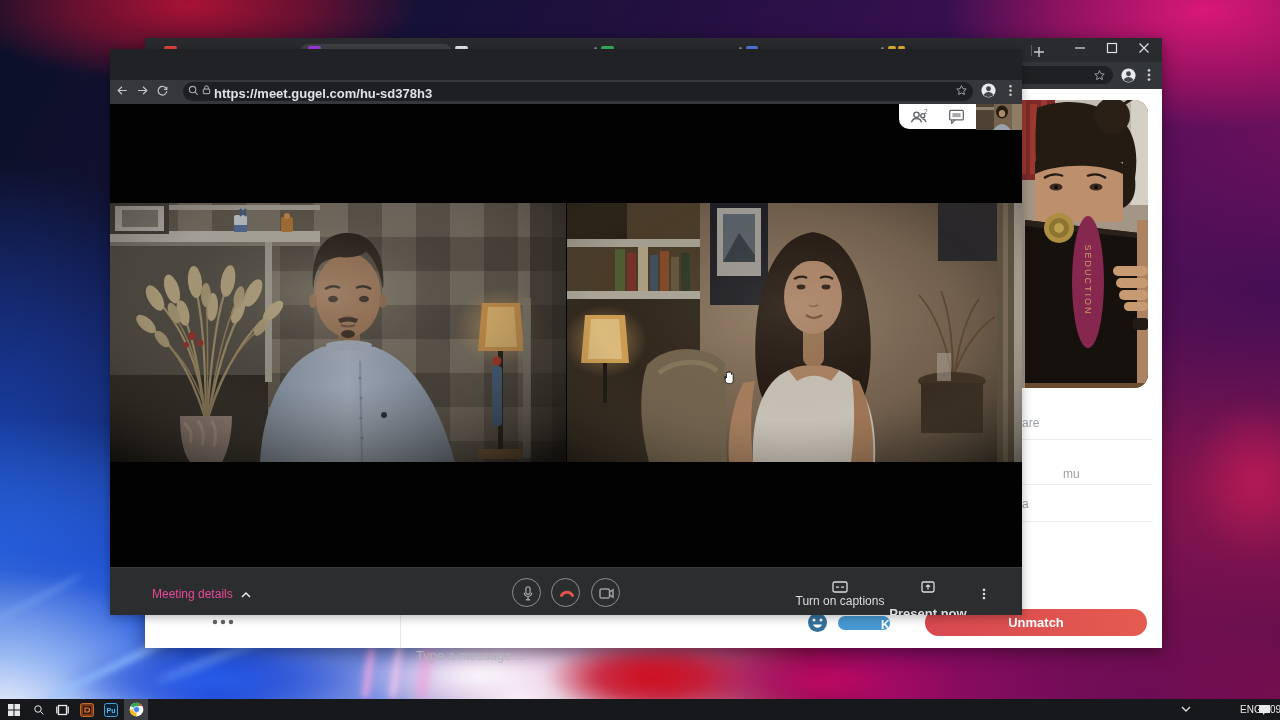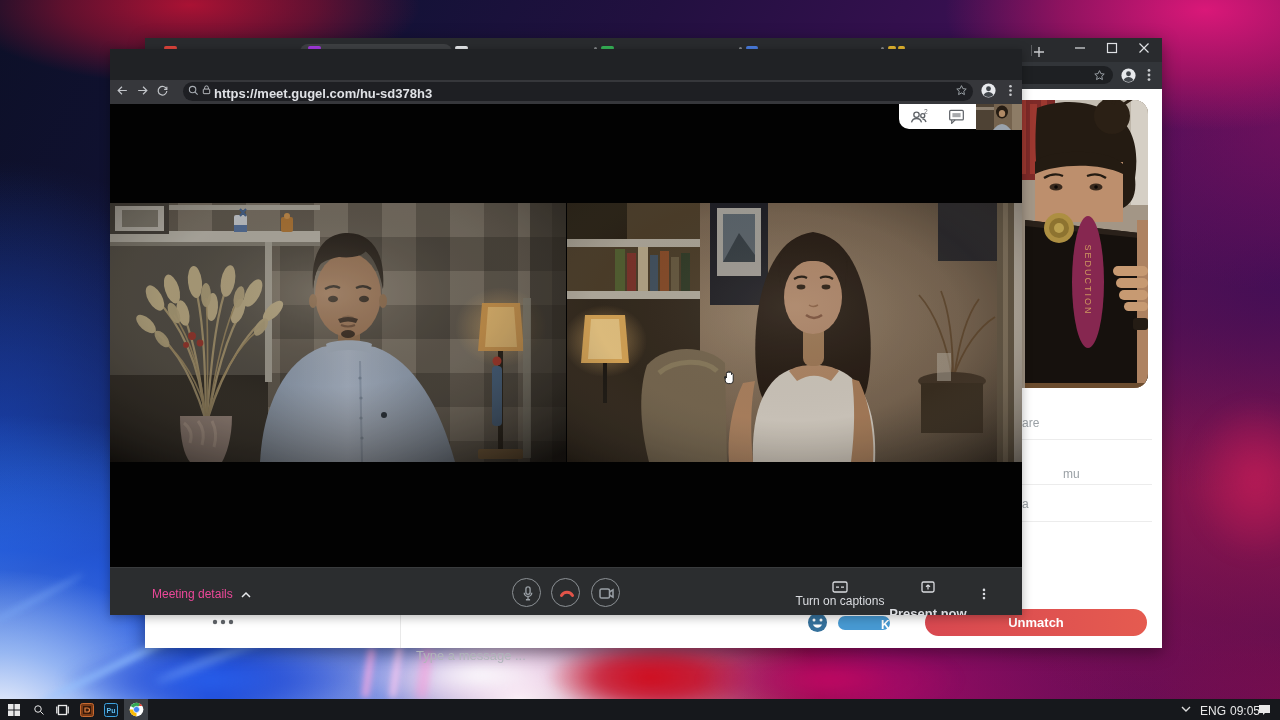--- a/index.html
+++ b/index.html
@@ -43,21 +43,21 @@
   #ftabs { position:absolute; left:0; top:0; width:912px; height:31px; background:#202226; }
   #ftab { position:absolute; left:12px; top:6px; width:157px; height:25px; background:#38393d; border-radius:8px 8px 0 0; }
   #ftoolbar { position:absolute; left:0; top:31px; width:912px; height:24px; background:#36373b; }
   #furl { position:absolute; left:73px; top:33px; width:790px; height:19px; background:#1e1f23; border-radius:10px; }
   #fcontent { position:absolute; left:0; top:55px; width:912px; height:511px; background:#020202; overflow:hidden; }
   #fbar { position:absolute; left:0; top:463px; width:912px; height:48px; background:#2b2d2f; border-top:1px solid #393b3d; }
   .ctl { position:absolute; top:10px; width:29px; height:29px; border:1.5px solid #8b9094; border-radius:50%; }
 
   
   #taskbar { position:absolute; left:0; top:699px; width:1280px; height:21px; background:#16181c; }
-  #taskbar .t { position:absolute; color:#e8e8e8; font-size:12px; top:5px; }
+  #taskbar .t { position:absolute; color:#e8e8e8; font-size:10px; top:5px;margin-left:40px; }
 
   .sep-v { position:absolute; background:#e9e9e9; width:1px; }
   .hline { position:absolute; background:#ececec; height:1px; }
   svg { display:block; }
 </style>
 </head>
 <body>
 <div id="stage">
   <div id="wall"></div>
   <div class="streak" style="left:350px;top:640px;width:260px;height:70px;background:radial-gradient(closest-side,rgba(255,255,255,.95),rgba(255,230,250,.5),rgba(255,255,255,0));filter:blur(6px);"></div>

